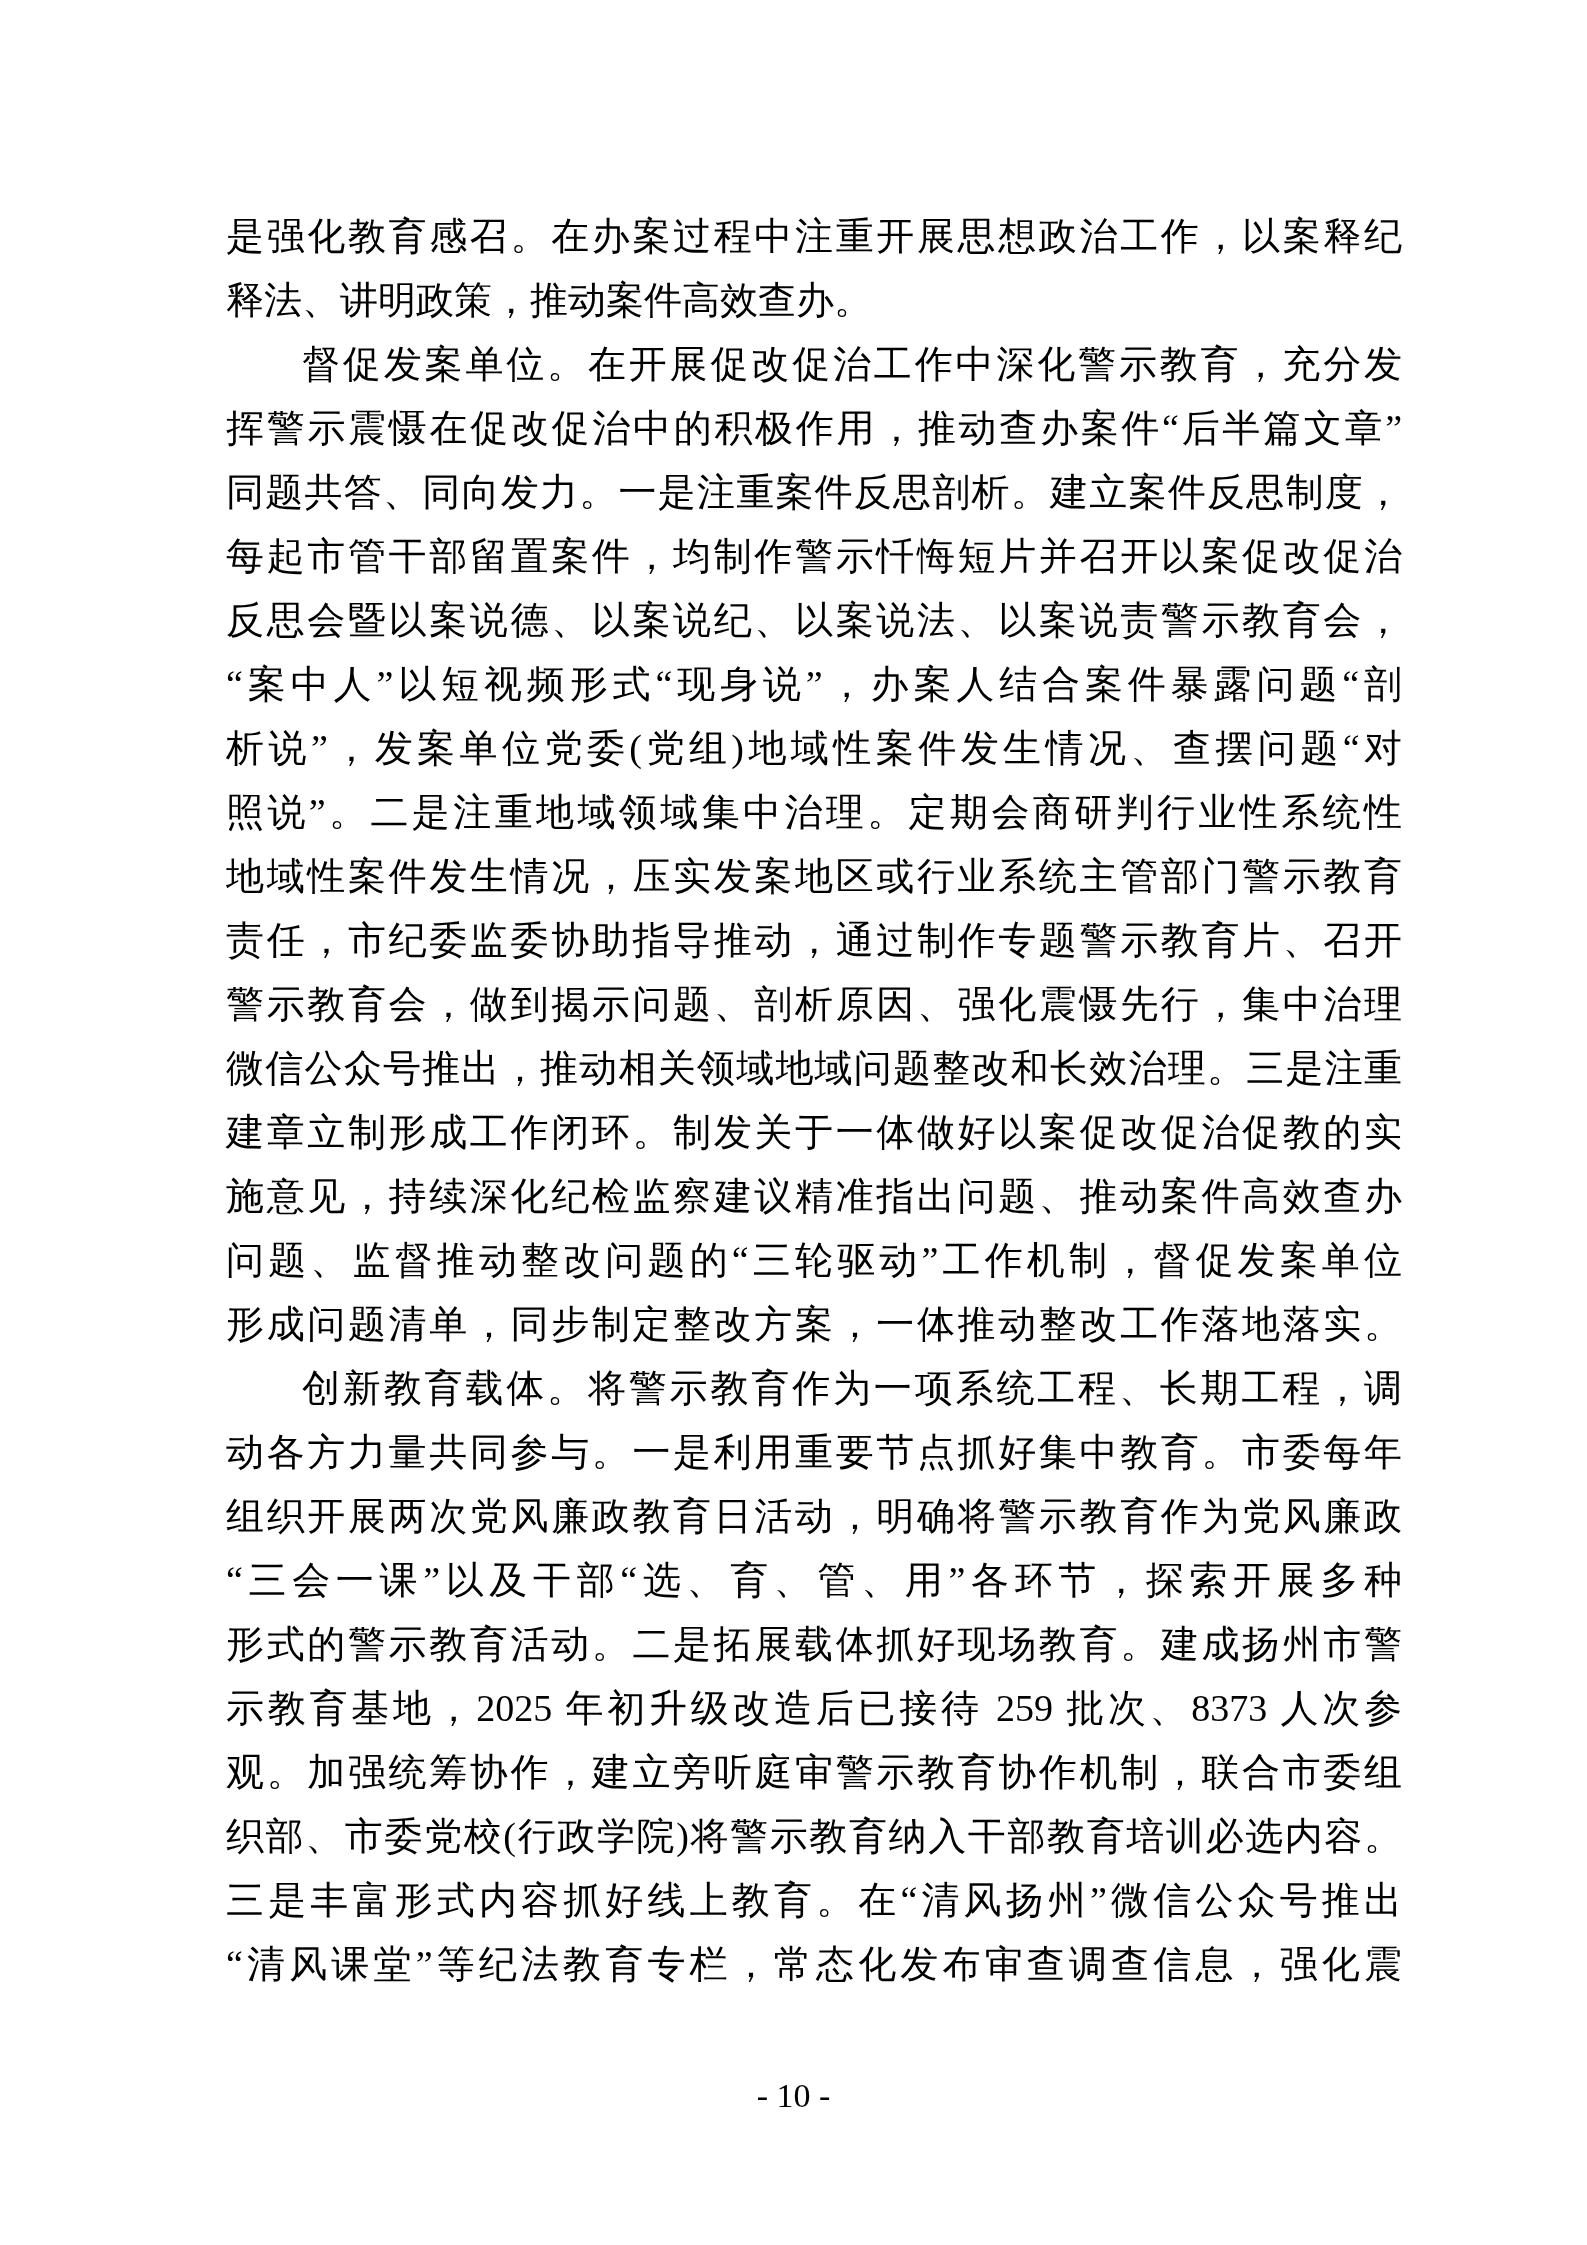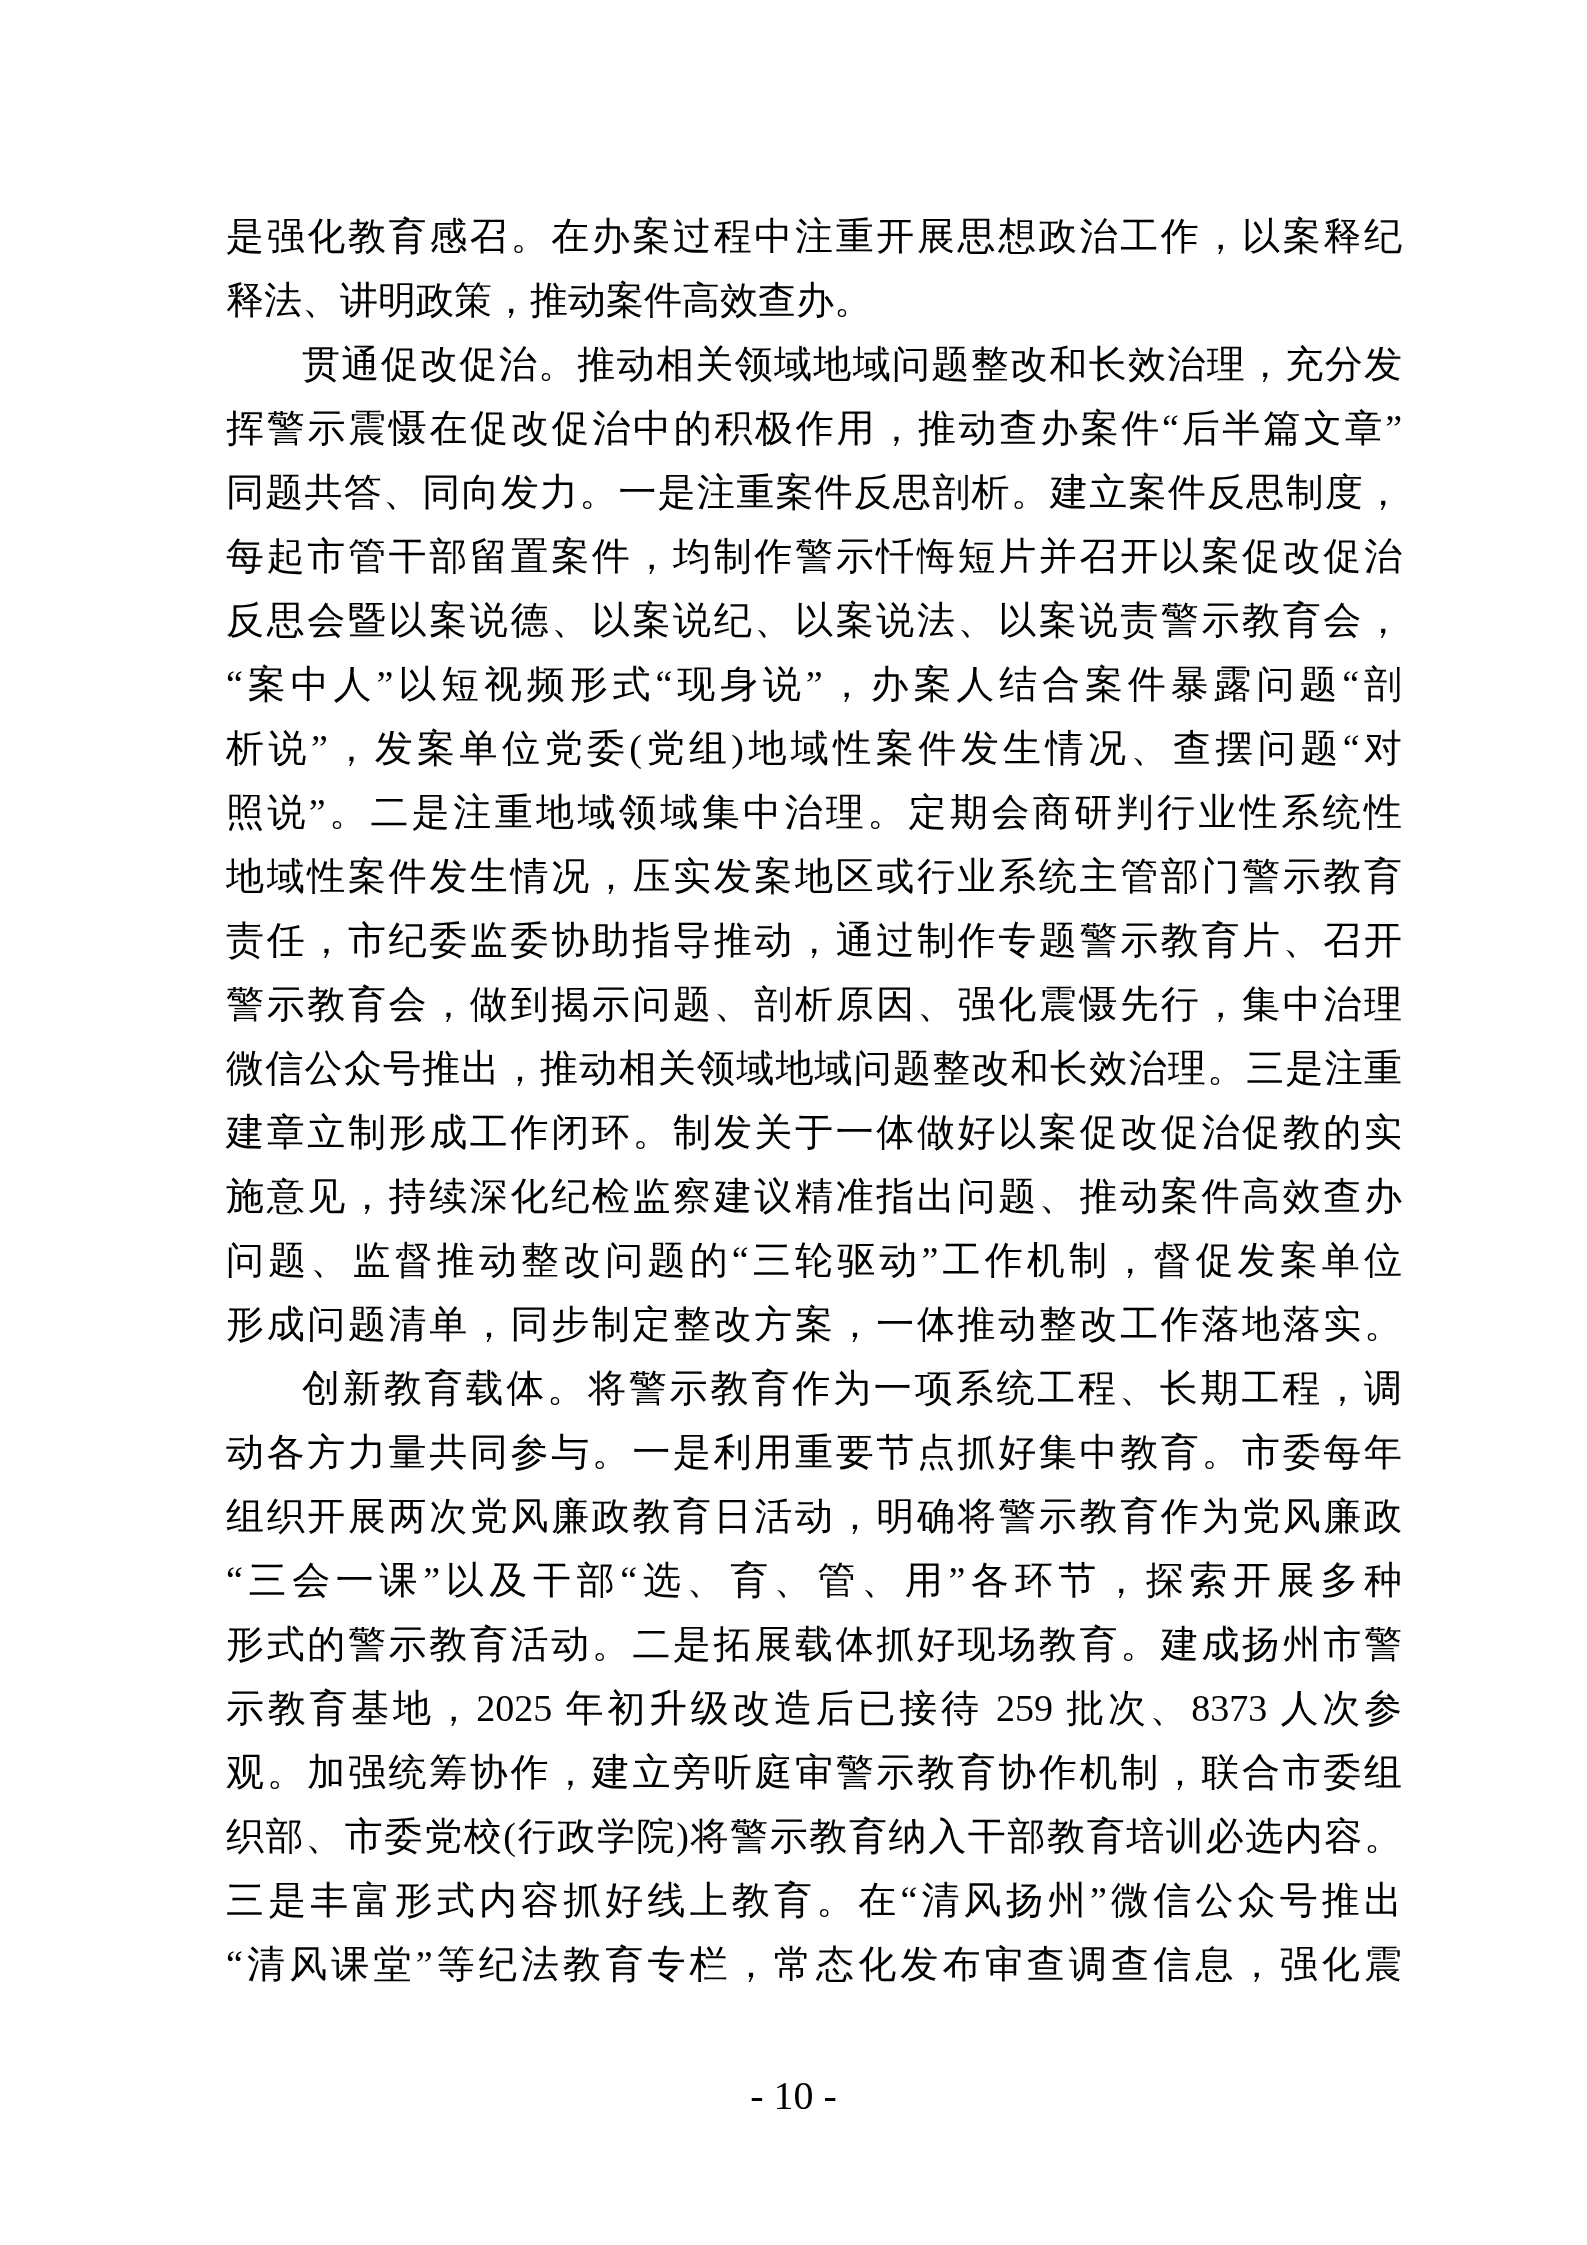--- a/index.html
+++ b/index.html
@@ -46,33 +46,33 @@
     text-indent: 76px;
   }
   .footer {
     position: absolute;
     left: 0;
     top: 2072px;
     width: 1587px;
     text-align: center;
   }
   .footer span {
-    font-size: 40px;
+    font-size: 34px;
     line-height: 48px;
     font-family: "Liberation Serif", serif;
   }
 </style>
 </head>
 <body>
 
 <div class="page">
   <div class="text-block">
       <div class="line fill">是强化教育感召。在办案过程中注重开展思想政治工作，以案释纪</div>
       <div class="line">释法、讲明政策，推动案件高效查办。</div>
-      <div class="line fill indent">贯通促改促治。推动相关领域地域问题整改和长效治理，充分发</div>
+      <div class="line fill indent">督促发案单位。在开展促改促治工作中深化警示教育，充分发</div>
       <div class="line fill">挥警示震慑在促改促治中的积极作用，推动查办案件“后半篇文章”</div>
       <div class="line fill">同题共答、同向发力。一是注重案件反思剖析。建立案件反思制度，</div>
       <div class="line fill">每起市管干部留置案件，均制作警示忏悔短片并召开以案促改促治</div>
       <div class="line fill">反思会暨以案说德、以案说纪、以案说法、以案说责警示教育会，</div>
       <div class="line fill">“案中人”以短视频形式“现身说”，办案人结合案件暴露问题“剖</div>
       <div class="line fill">析说”，发案单位党委(党组)地域性案件发生情况、查摆问题“对</div>
       <div class="line fill">照说”。二是注重地域领域集中治理。定期会商研判行业性系统性</div>
       <div class="line fill">地域性案件发生情况，压实发案地区或行业系统主管部门警示教育</div>
       <div class="line fill">责任，市纪委监委协助指导推动，通过制作专题警示教育片、召开</div>
       <div class="line fill">警示教育会，做到揭示问题、剖析原因、强化震慑先行，集中治理</div>

